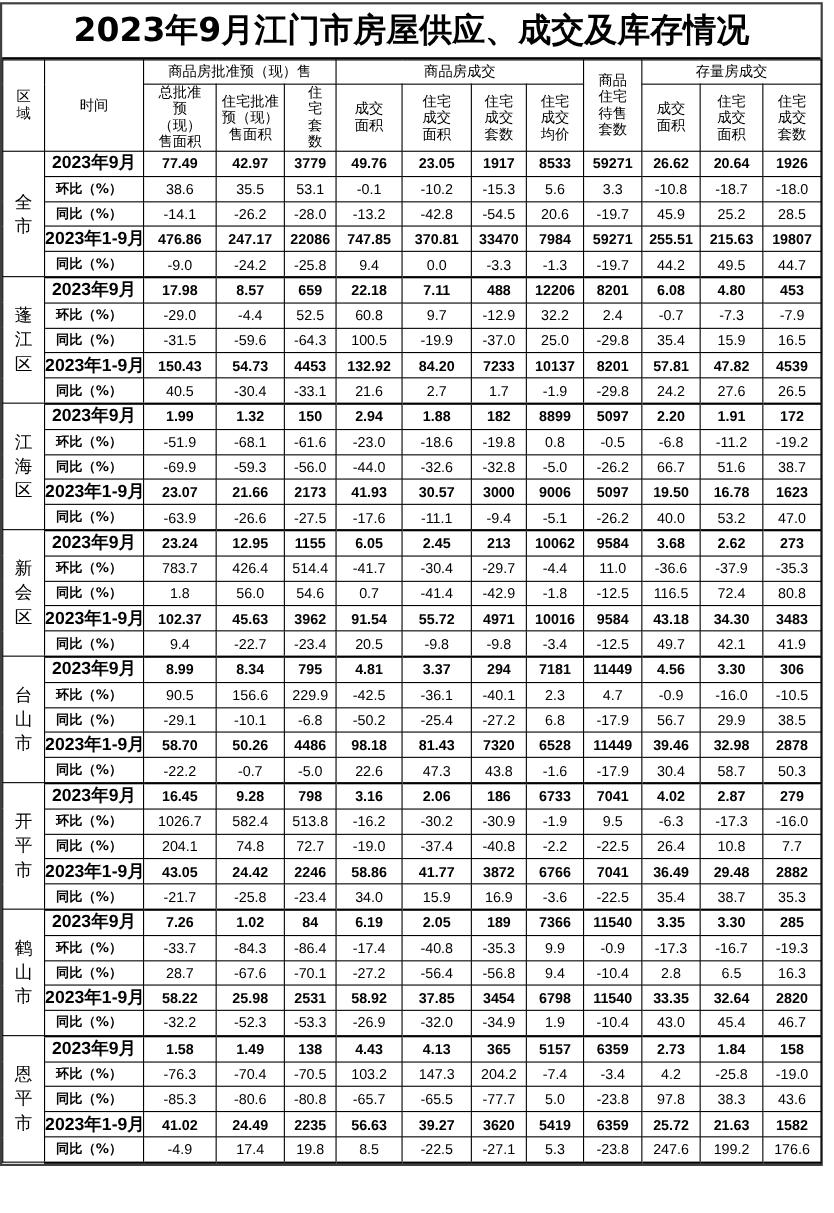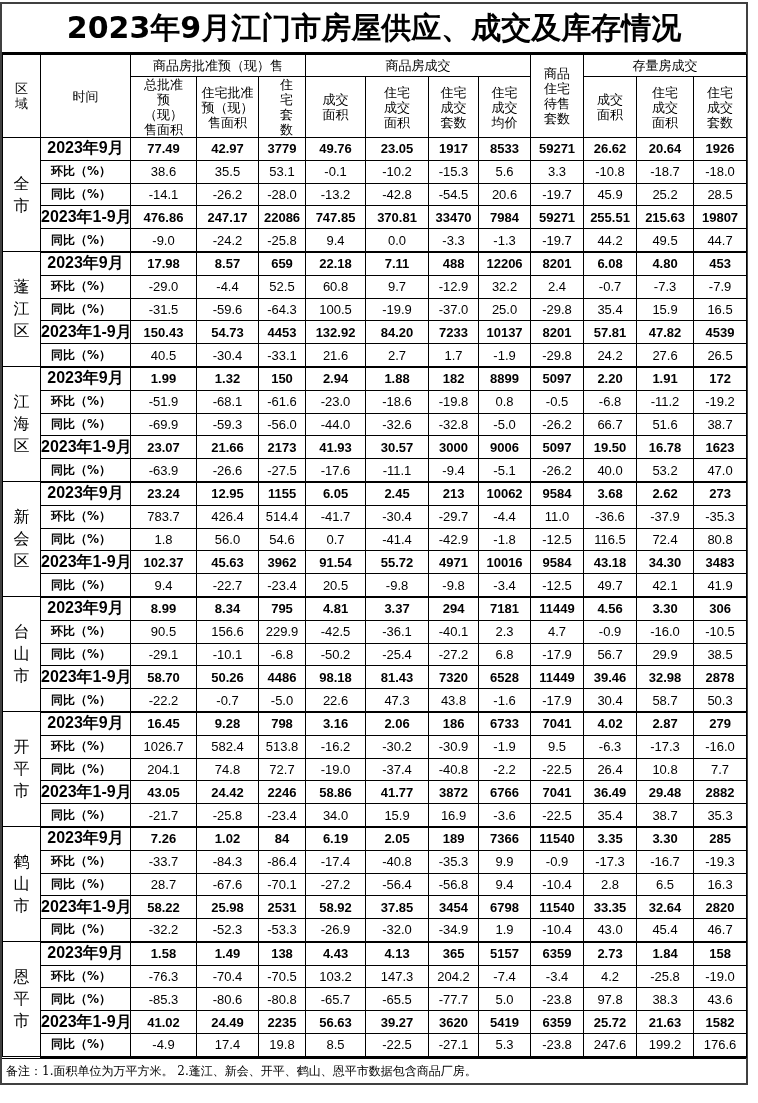--- a/index.html
+++ b/index.html
@@ -628,14 +628,13 @@
           <td class="v">-22.5</td>
           <td class="v">-27.1</td>
           <td class="v">5.3</td>
           <td class="v">-23.8</td>
           <td class="v">247.6</td>
           <td class="v">199.2</td>
           <td class="v">176.6</td>
         </tr>
       </tbody>
   </table>
-  <div class="note">备注：1.面积单位为万平方米。 2.蓬江、新会、开平、鹤山、恩平市数据包含商品厂房。</div>
 </div>
 
 </body></html>

